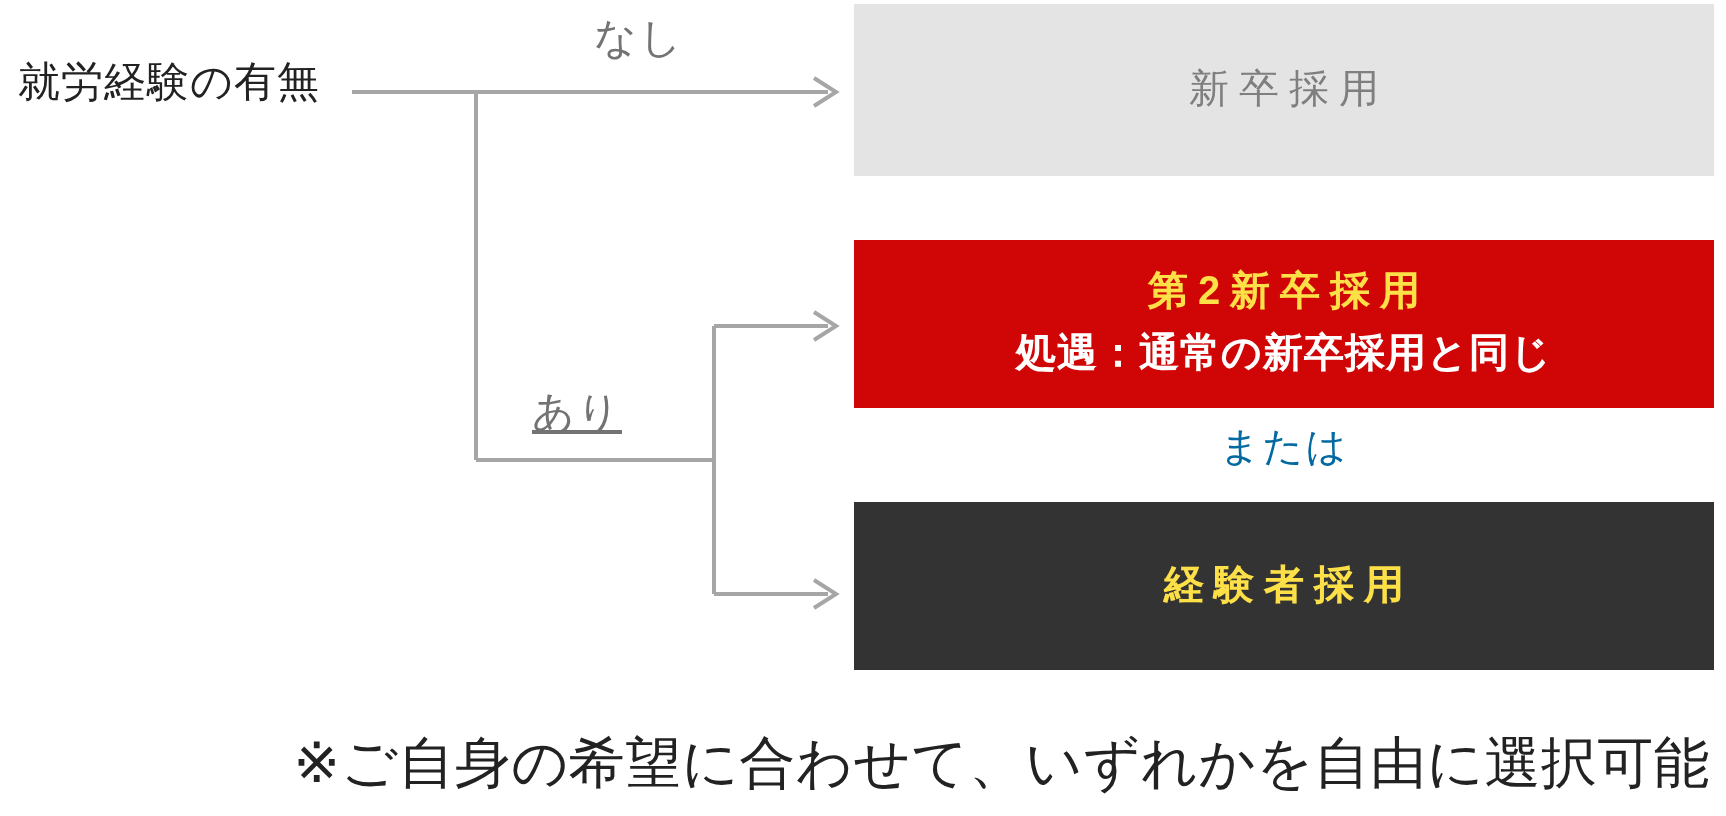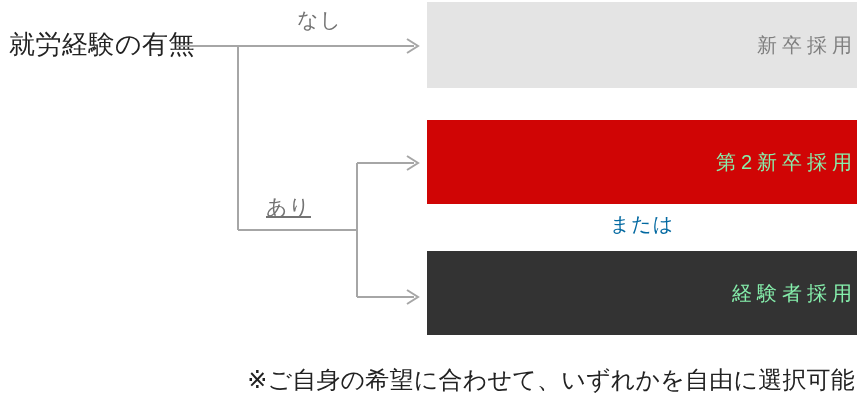--- a/index.html
+++ b/index.html
@@ -18,21 +18,21 @@
     height: 408px;
     background: #ffffff;
     overflow: hidden;
   }
 
   
   .source-label {
     position: absolute;
     left: 9px;
     top: 31px;
-    font-size: 26px;
+    font-size: 21px;
     line-height: 1;
     color: #222222;
     letter-spacing: 0.5px;
     white-space: nowrap;
   }
 
   
   .edge-label {
     position: absolute;
     font-size: 21px;
@@ -54,21 +54,21 @@
   }
 
   
   .outcome-box {
     position: absolute;
     left: 427px;
     width: 430px;
     box-sizing: border-box;
     display: flex;
     flex-direction: column;
-    align-items: flex-end;
+    align-items: center;
     justify-content: center;
     text-align: center;
   }
   .box-new-grad {
     top: 2px;
     height: 86px;
     background: #e4e4e4;
   }
   .box-second-new-grad {
     top: 120px;
@@ -95,22 +95,22 @@
     white-space: nowrap;
     margin-top: 5px;
   }
 
   .box-new-grad .box-title {
     color: #7f7f7f;
     font-weight: 400;
   }
   .box-second-new-grad .box-title,
   .box-experienced .box-title {
-    color: #86efac;
-    font-weight: 400;
+    color: #fde047;
+    font-weight: 700;
   }
   .box-second-new-grad .box-subtitle,
   .box-experienced .box-subtitle {
     color: #ffffff;
     font-weight: 700;
   }
 
   
   .or-label {
     position: absolute;
@@ -127,21 +127,21 @@
 
   
   .footnote {
     position: absolute;
     left: 0;
     top: 368px;
     width: 863px;
     padding-right: 8px;
     box-sizing: border-box;
     text-align: right;
-    font-size: 24px;
+    font-size: 28px;
     line-height: 1;
     color: #222222;
     letter-spacing: 0.2px;
     white-space: nowrap;
   }
 </style>
 </head>
 <body>
 
 <div id="canvas">
@@ -171,20 +171,21 @@
 
   <div class="edge-label nashi">なし</div>
   <div class="edge-label ari">あり</div>
 
   <div class="outcome-box box-new-grad">
     <div class="box-title">新卒採用</div>
   </div>
 
   <div class="outcome-box box-second-new-grad">
     <div class="box-title">第2新卒採用</div>
+    <div class="box-subtitle">処遇：通常の新卒採用と同じ</div>
   </div>
 
   <div class="or-label">または</div>
 
   <div class="outcome-box box-experienced">
     <div class="box-title">経験者採用</div>
   </div>
 
   <div class="footnote">※ご自身の希望に合わせて、いずれかを自由に選択可能</div>
 

